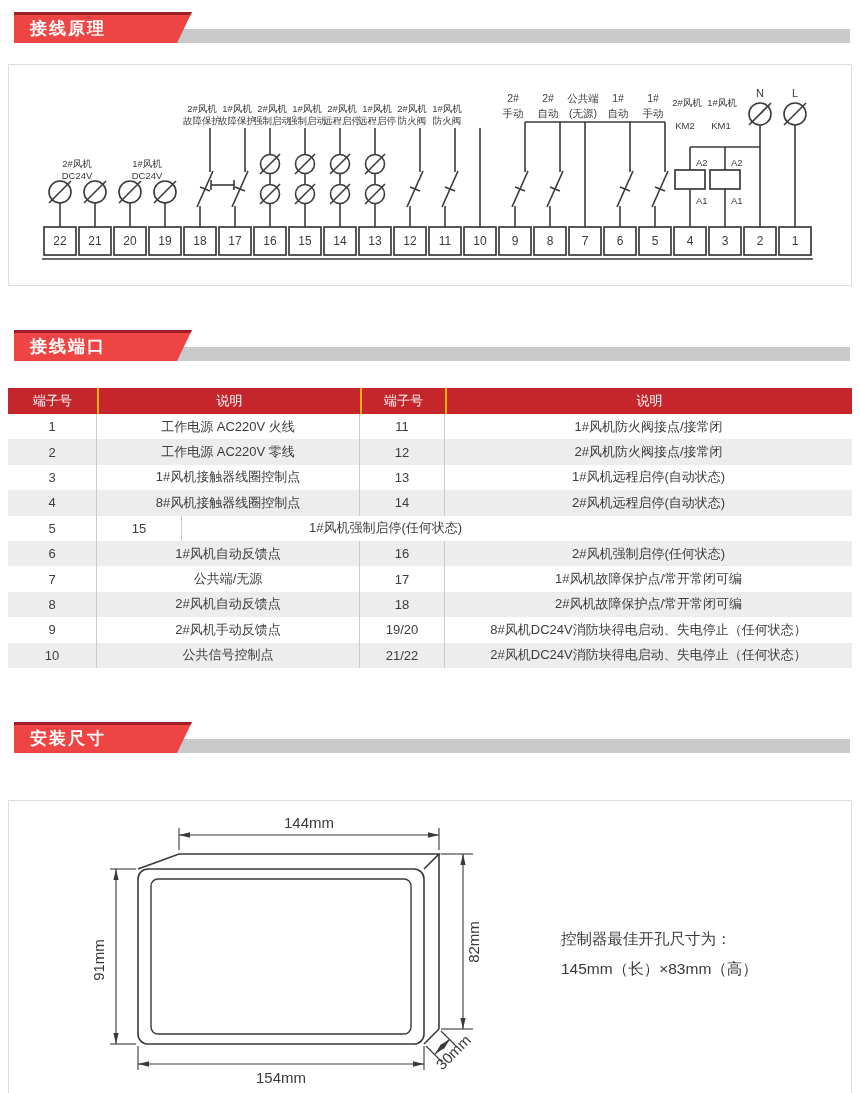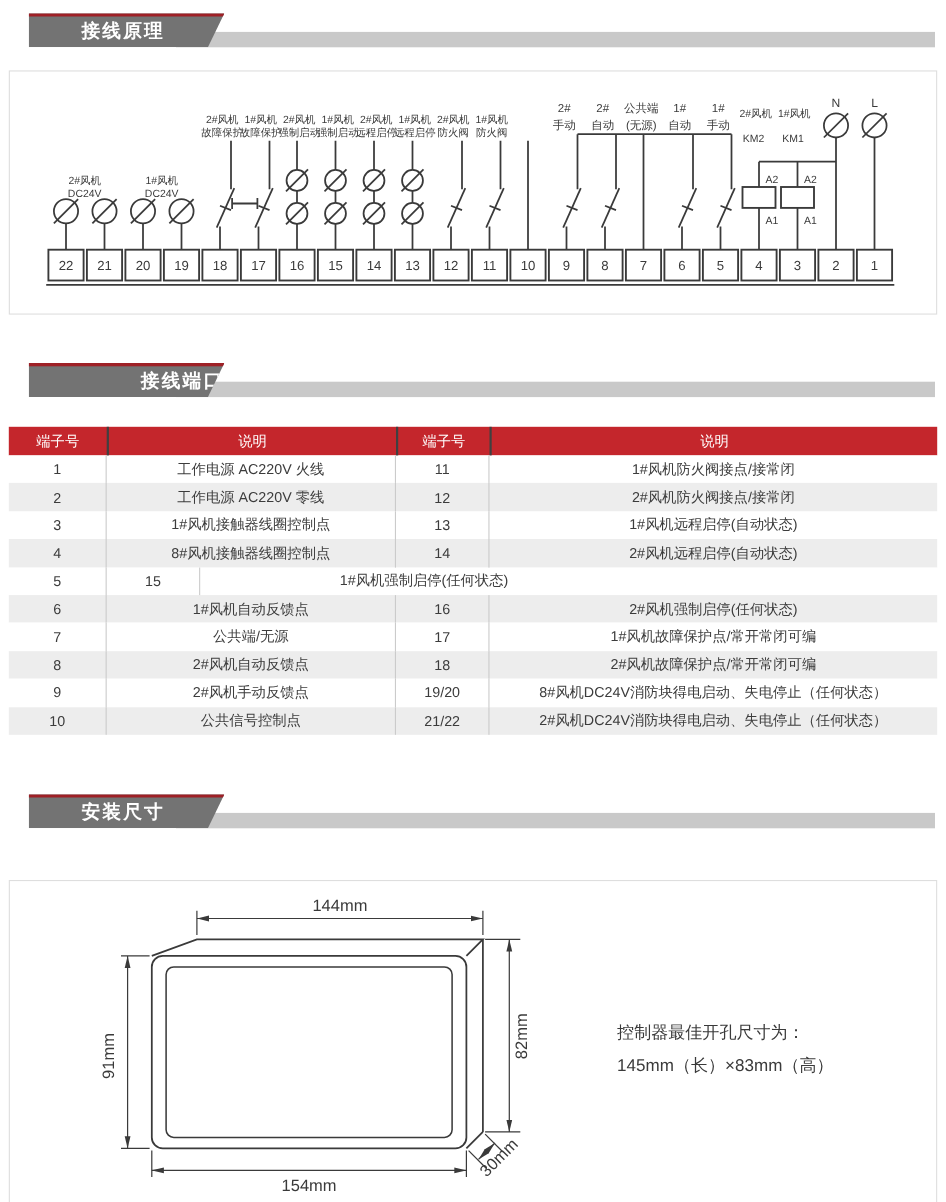--- a/index.html
+++ b/index.html
@@ -2,38 +2,38 @@
 <html><head>
 <meta charset="utf-8">
 <style>
   html,body{margin:0;padding:0;background:#fff;}
   .page{position:relative;width:860px;height:1093px;background:#fff;overflow:hidden;
         font-family:"Liberation Sans",sans-serif;color:#3c3c3c;}
 
   
   .sec-header{position:absolute;left:10px;right:10px;height:34px;}
   .gray-bar{position:absolute;left:150px;right:0;top:17px;height:14px;background:#c9c9c9;}
-  .banner{position:absolute;left:16px;top:0;width:178px;height:31px;box-sizing:border-box;
-          background:#737373;border-top:3px solid #9e2026;
-          clip-path:polygon(0 0,100% 0,calc(100% - 15px) 100%,0 100%);padding-left:32px;}
+  .banner{position:absolute;left:4px;top:0;width:178px;height:31px;box-sizing:border-box;
+          background:#ef4444;border-top:3px solid #9e2026;
+          clip-path:polygon(0 0,100% 0,calc(100% - 15px) 100%,0 100%);}
   .banner span{display:block;color:#fff;font-size:17px;font-weight:bold;line-height:27px;
                padding-left:16px;letter-spacing:2px;}
 
   
   .dbox{position:absolute;left:8px;width:842px;background:#fff;border:1px solid #dedede;}
   #box-wiring{top:64px;height:220px;}
   #box-dim{top:800px;height:297px;}
   .dbox svg{display:block;width:100%;height:100%;}
 
   
   .ptable{position:absolute;top:388px;left:8px;width:844px;font-size:13px;}
   .trow{display:flex;width:844px;}
   .thead{height:26px;background:#c4262c;color:#fff;text-align:center;}
   .thead .cell{display:flex;align-items:center;justify-content:center;box-sizing:border-box;}
-  .thead .cell + .cell{border-left:2px solid #404040;}
+  .thead .cell + .cell{border-left:2px solid #eab308;}
   .tbody-row{height:25.4px;background:#fff;}
   .tbody-row.alt{background:#ededed;}
   .tbody-row .cell{display:flex;align-items:center;justify-content:center;box-sizing:border-box;}
   .tbody-row .c1,.tbody-row .c2,.tbody-row .c3{border-right:1px solid #cbcbcb;}
   .c1{width:89px;}.c2{width:263px;}.c3{width:85px;}.c4{width:407px;}
 
   
   .ln{stroke:#3a3a3a;stroke-width:1.6;fill:none;}
   .thin{stroke:#3a3a3a;stroke-width:1.1;fill:none;}
   .wbox{fill:#fff;stroke:#3a3a3a;stroke-width:1.7;}
@@ -237,21 +237,21 @@
         <rect x="700" y="161" width="32" height="28" class="wbox"></rect>
           <text class="t12" x="716" y="179">3</text>
         <rect x="735" y="161" width="32" height="28" class="wbox"></rect>
           <text class="t12" x="751" y="179">2</text>
         <rect x="770" y="161" width="32" height="28" class="wbox"></rect>
           <text class="t12" x="786" y="179">1</text>
       </g>
     </svg>
   </div>
 
-  <div class="sec-header" style="top:330px;text-align:right;">
+  <div class="sec-header" style="top:330px;">
     <div class="gray-bar"></div>
     <div class="banner">
       <span>接线端口</span>
     </div>
   </div>
 
   <div class="ptable">
     <div class="trow thead">
       <div class="cell c1">端子号</div>
       <div class="cell c2">说明</div>

